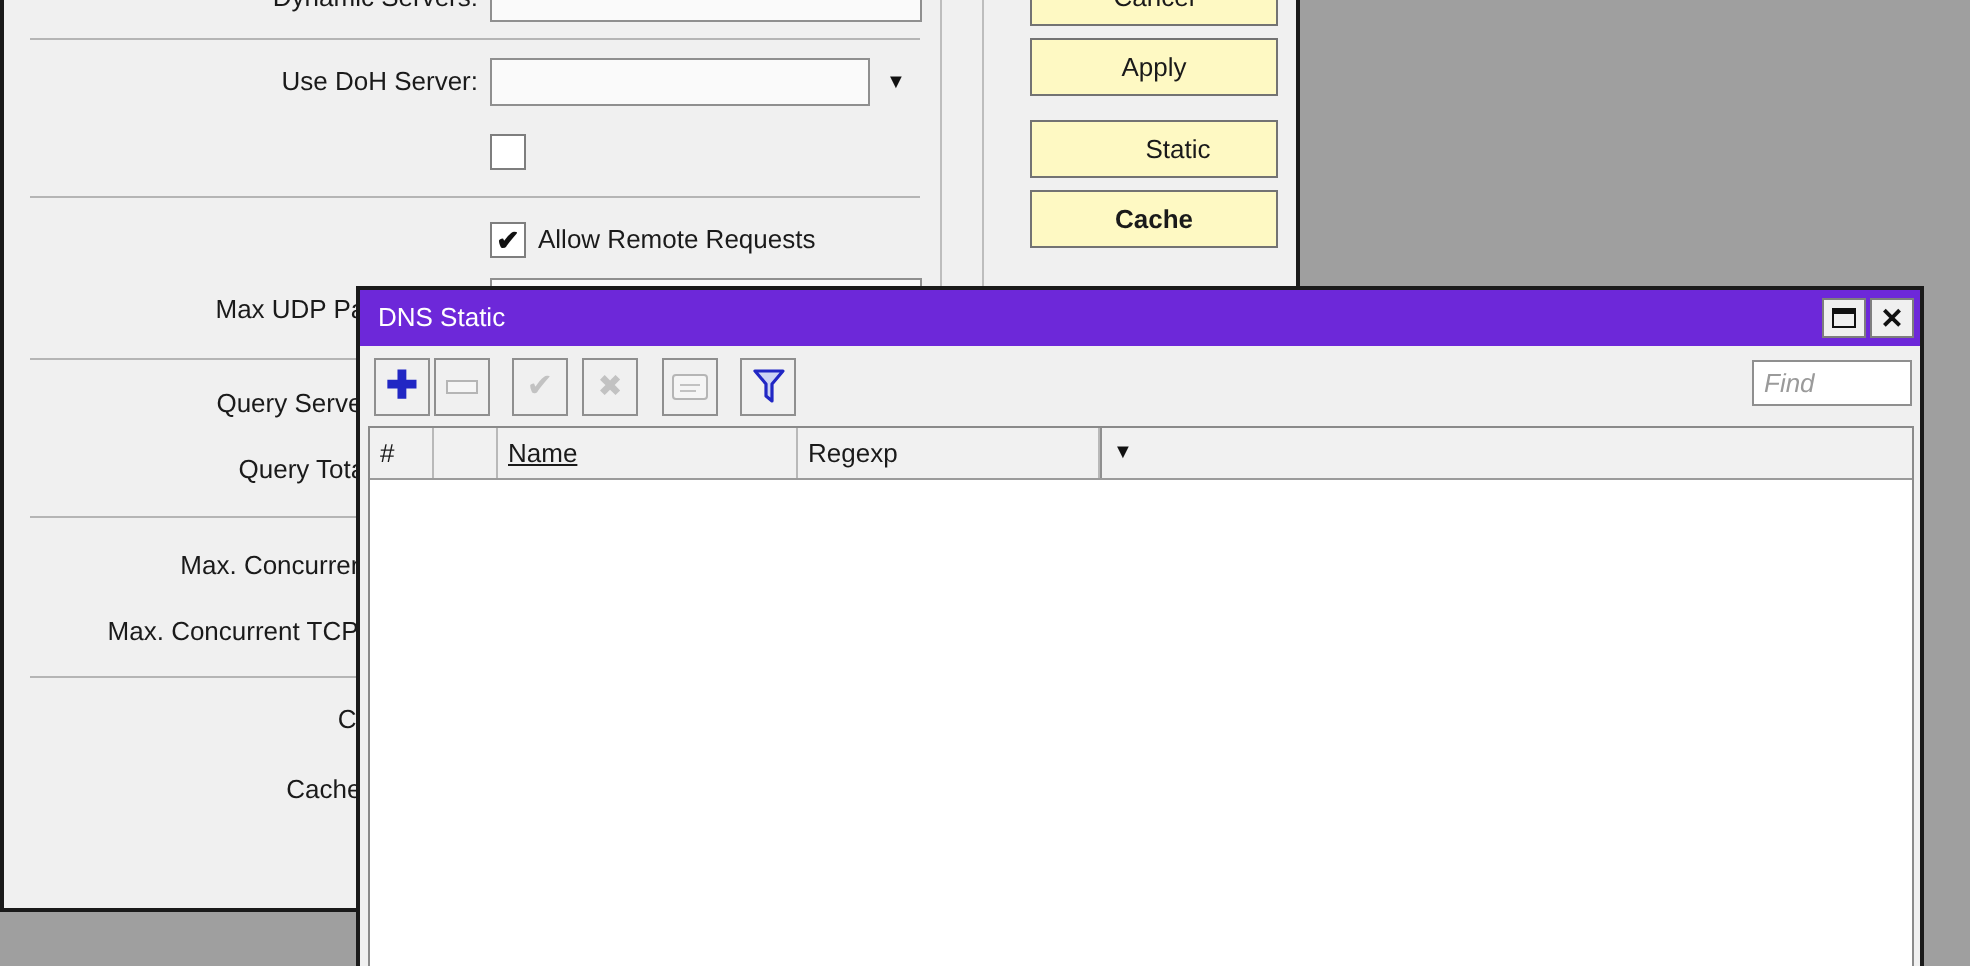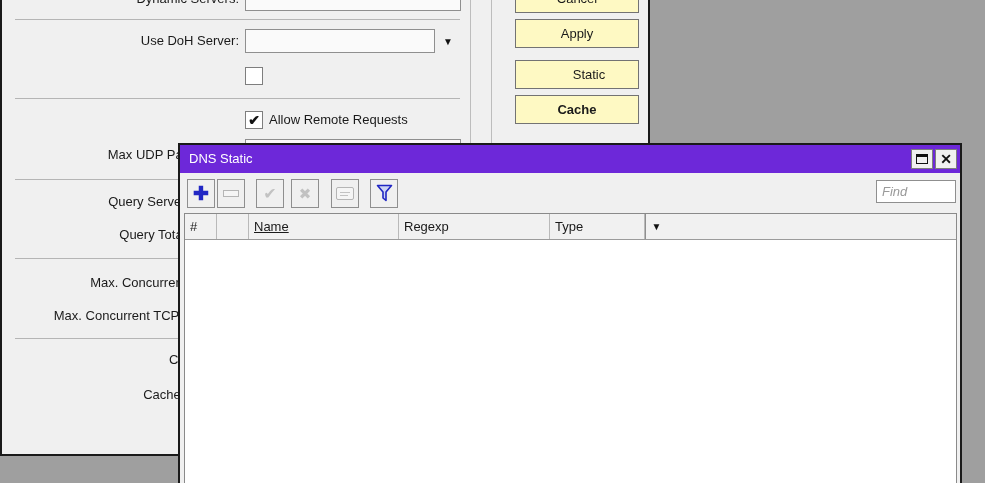--- a/index.html
+++ b/index.html
@@ -177,21 +177,20 @@
     </div>
 
     <input class="find-input" type="text" placeholder="Find" style="">
 
     <div class="grid">
       <div class="thead">
         <div class="th" style="width:32px;">#</div>
         <div class="th" style="width:32px;"></div>
         <div class="th" style="width:150px;text-decoration:underline;">Name</div>
         <div class="th" style="width:151px;">Regexp</div>
-        <div class="th" style="width:95px;">Type</div>
         <div class="th-dd">
           <span class="dd-arrow" style="position:static;">▼</span>
         </div>
       </div>
       <div class="tbody"></div>
     </div>
   </div>
 
 </div>
 

